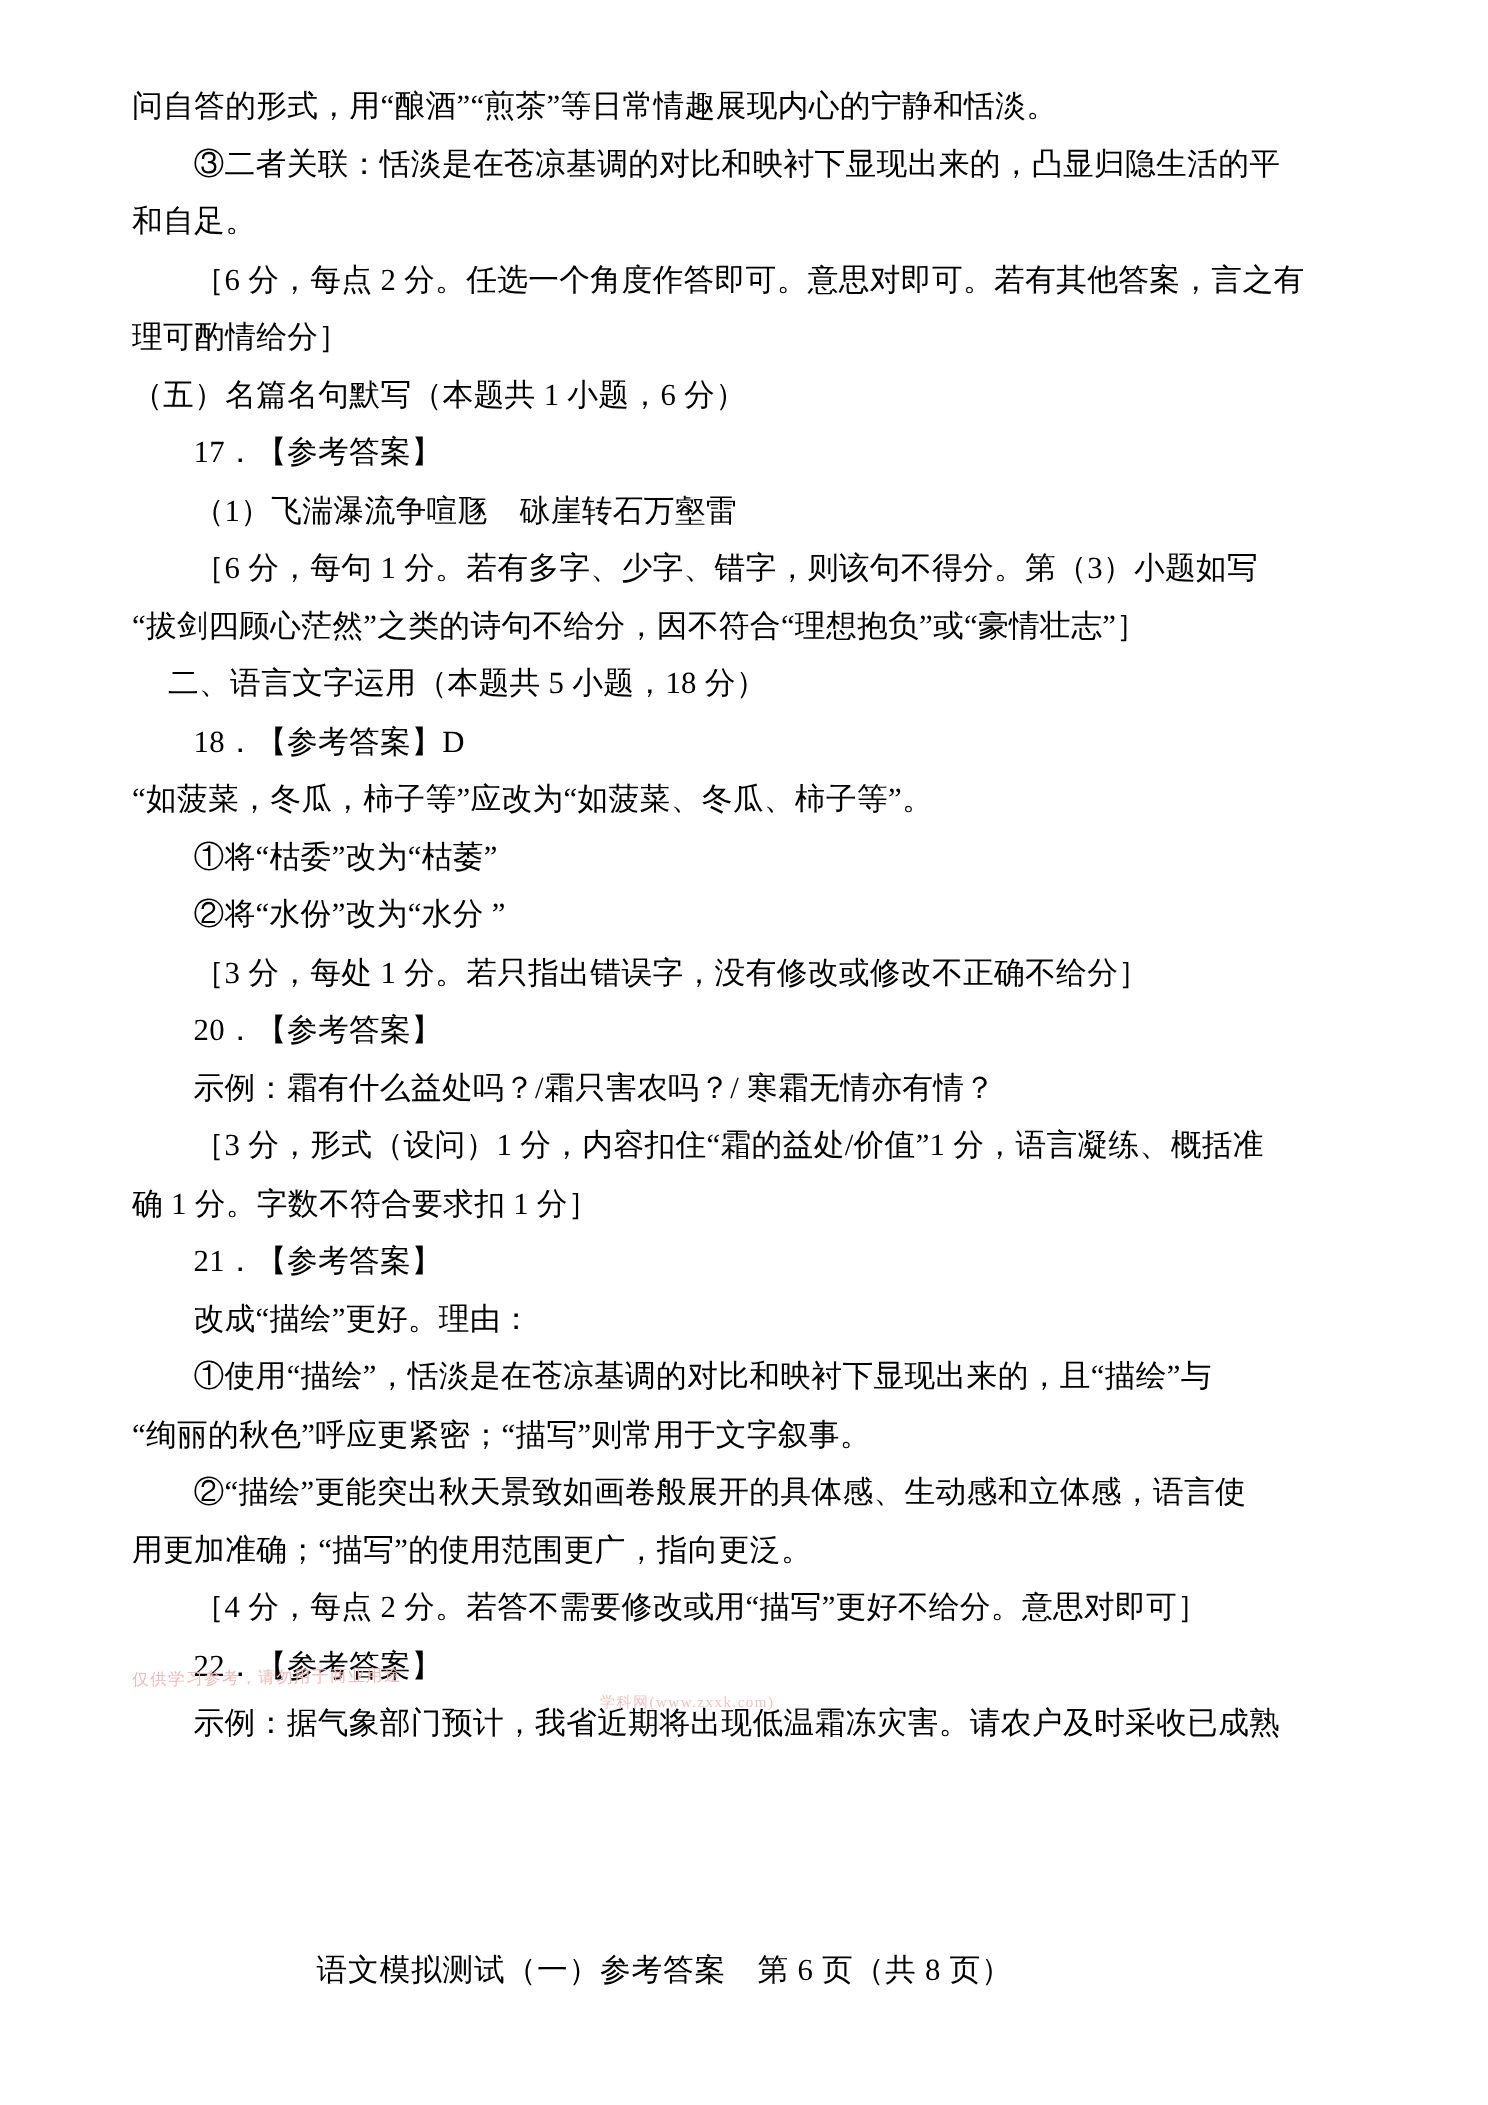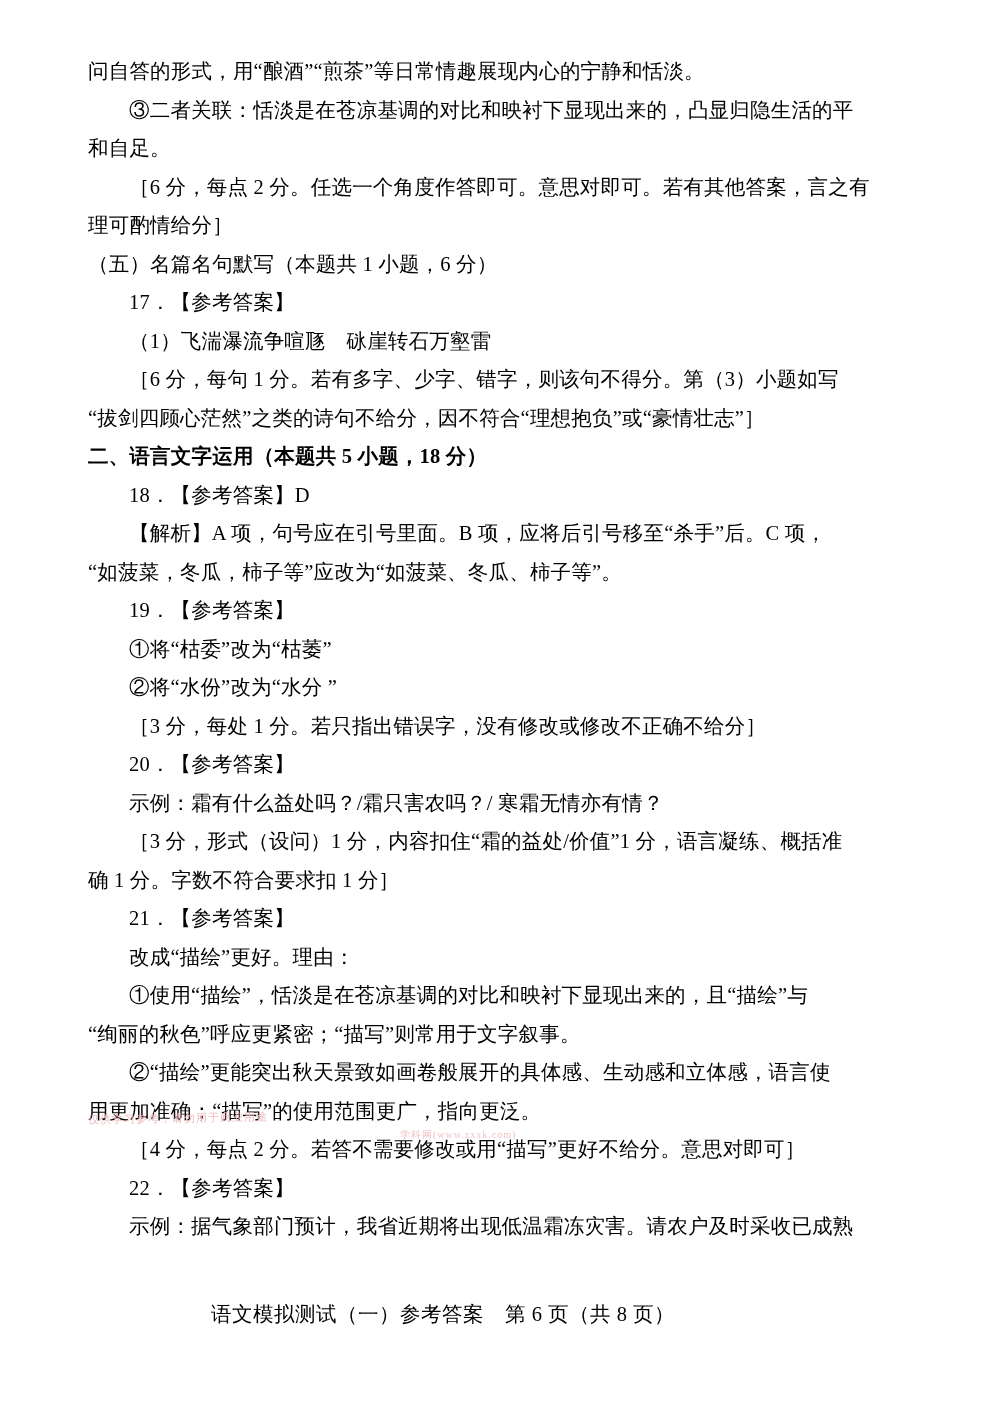--- a/index.html
+++ b/index.html
@@ -27,21 +27,21 @@
   .line {
     font-size: 20.5px;
     line-height: 38.5px;
     letter-spacing: 0.2px;
     white-space: pre-wrap;
     text-align: justify;
     margin: 0;
   }
   .indent1 { text-indent: 0; }
   .indent2 { padding-left: 41px; }
-  .bold { font-weight: bold; }
+  .bold { font-weight: normal; margin-left: 24px; }
   .footer {
     position: absolute;
     left: 0;
     bottom: 74px;
     width: 886px;
     text-align: center;
     font-size: 20.5px;
     line-height: 30px;
     letter-spacing: 0.5px;
   }
@@ -79,23 +79,21 @@
       <p class="line indent1">和自足。</p>
       <p class="line indent2">［6 分，每点 2 分。任选一个角度作答即可。意思对即可。若有其他答案，言之有</p>
       <p class="line indent1">理可酌情给分］</p>
       <p class="line indent1">（五）名篇名句默写（本题共 1 小题，6 分）</p>
       <p class="line indent2">17．【参考答案】</p>
       <p class="line indent2">（1）飞湍瀑流争喧豗　砯崖转石万壑雷</p>
       <p class="line indent2">［6 分，每句 1 分。若有多字、少字、错字，则该句不得分。第（3）小题如写</p>
       <p class="line indent1">“拔剑四顾心茫然”之类的诗句不给分，因不符合“理想抱负”或“豪情壮志”］</p>
       <p class="line indent1 bold">二、语言文字运用（本题共 5 小题，18 分）</p>
       <p class="line indent2">18．【参考答案】D</p>
-      <p class="line indent2">【解析】A 项，句号应在引号里面。B 项，应将后引号移至“杀手”后。C 项，</p>
       <p class="line indent1">“如菠菜，冬瓜，柿子等”应改为“如菠菜、冬瓜、柿子等”。</p>
-      <p class="line indent2">19．【参考答案】</p>
       <p class="line indent2">①将“枯委”改为“枯萎”</p>
       <p class="line indent2">②将“水份”改为“水分 ”</p>
       <p class="line indent2">［3 分，每处 1 分。若只指出错误字，没有修改或修改不正确不给分］</p>
       <p class="line indent2">20．【参考答案】</p>
       <p class="line indent2">示例：霜有什么益处吗？/霜只害农吗？/ 寒霜无情亦有情？</p>
       <p class="line indent2">［3 分，形式（设问）1 分，内容扣住“霜的益处/价值”1 分，语言凝练、概括准</p>
       <p class="line indent1">确 1 分。字数不符合要求扣 1 分］</p>
       <p class="line indent2">21．【参考答案】</p>
       <p class="line indent2">改成“描绘”更好。理由：</p>
       <p class="line indent2">①使用“描绘”，恬淡是在苍凉基调的对比和映衬下显现出来的，且“描绘”与</p>

